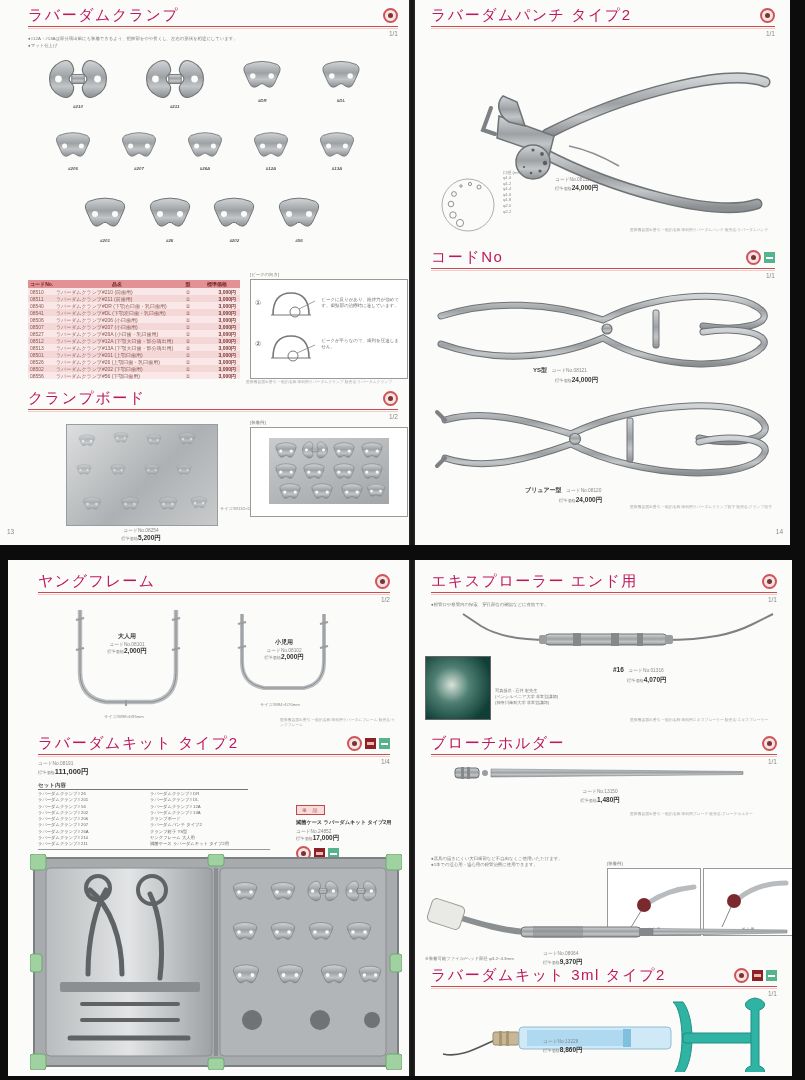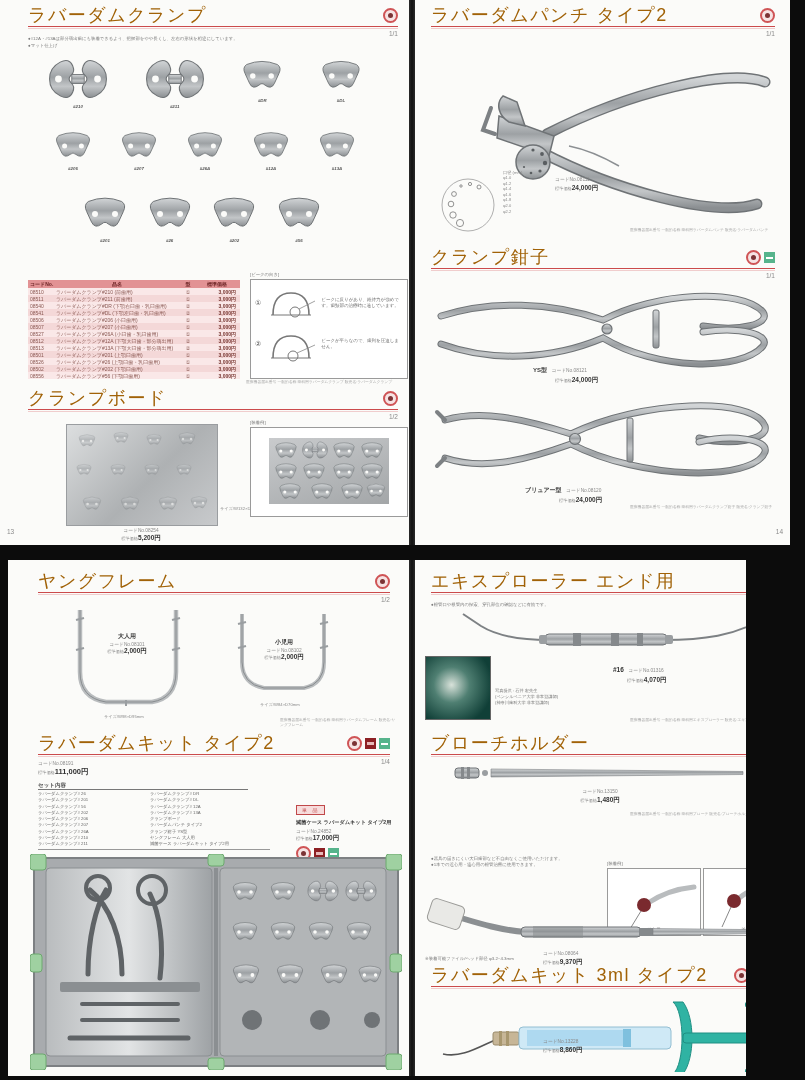--- a/index.html
+++ b/index.html
@@ -4,21 +4,21 @@
 <style>
   html,body{margin:0;padding:0;background:#0c0c0c;}
   #stage{position:relative;width:805px;height:1080px;background:#0c0c0c;overflow:hidden;
          font-family:"Liberation Sans","DejaVu Sans",sans-serif;color:#444;}
   .abs{position:absolute;}
   .page{position:absolute;background:#fbfbf9;overflow:hidden;}
   .fold{position:absolute;width:6px;background:linear-gradient(90deg,#2a2a2a,#111,#2a2a2a);}
   
   .sec{position:absolute;}
   .sec-head{display:flex;align-items:flex-start;justify-content:space-between;}
-  .sec-title{font-size:18px;color:#a16207;letter-spacing:1.5px;line-height:14px;white-space:nowrap;}
+  .sec-title{font-size:15px;color:#be185d;letter-spacing:1.5px;line-height:14px;white-space:nowrap;}
   .sec-rule{margin-top:3px;border-top:1px solid #cb4a4c;border-bottom:1px solid #f0cdcd;height:1px;}
   .marker{position:absolute;right:0;font-size:6.5px;color:#8a8a8a;}
   .iconrow{display:flex;gap:3px;align-items:center;}
   .ic-circle{width:11px;height:11px;border:2px solid #cf5456;border-radius:50%;background:#f6e3e3;position:relative;}
   .ic-circle::after{content:"";position:absolute;left:3px;top:3px;width:5px;height:5px;border-radius:50%;background:#7c3335;}
   .ic-darkred{width:11px;height:11px;background:#8d2024;position:relative;}
   .ic-darkred::after{content:"";position:absolute;left:2px;top:4px;width:7px;height:3px;background:#e7b9b9;}
   .ic-green{width:11px;height:11px;background:#56b48c;position:relative;}
   .ic-green::after{content:"";position:absolute;left:2px;top:5px;width:7px;height:2px;background:#ffffff;}
   .note{font-size:4.4px;color:#7a7a7a;line-height:6px;}
@@ -446,21 +446,21 @@
     </div>
 
     <div class="abs codetxt" style="left:140px;top:176px;">コードNo.08111</div>
     <div class="abs pricetxt" style="left:140px;top:184px;">
       <span>標準価格</span><b>24,000円</b>
     </div>
     <div class="abs footnote" style="left:215px;top:228px;width:150px;">医療機器届出番号 一般的名称:歯科用ラバーダムパンチ 販売名:ラバーダムパンチ</div>
 
     <div class="sec" style="left:16px;top:250px;width:344px;">
       <div class="sec-head">
-        <span class="sec-title">クランプ鉗子</span>
+        <span class="sec-title">コードNo</span>
         <span class="iconrow">
           <span class="ic-circle"></span>
           <span class="ic-green"></span>
         </span>
       </div>
       <div class="sec-rule"></div>
       <span class="marker" style="top:22px;">1/1</span>
     </div>
 
     <svg class="abs" style="left:16px;top:280px;" width="344" height="96">
@@ -651,21 +651,21 @@
         <circle cx="222" cy="166" r="10" fill="#6f7376"></circle>
           <circle cx="290" cy="166" r="10" fill="#6f7376"></circle>
           <circle cx="342" cy="166" r="8" fill="#6f7376"></circle>
       </g>
       <rect x="184" y="14" width="4" height="188" fill="#8b8f92"></rect>
     </svg>
   </div>
 
   <div class="fold" style="left:409px;top:560px;height:516px;"></div>
 
-  <div class="page" style="left:415px;top:560px;width:331px;height:516px;">
+  <div class="page" style="left:415px;top:560px;width:377px;height:516px;">
 
     <div class="sec" style="left:16px;top:14px;width:346px;">
       <div class="sec-head">
         <span class="sec-title">エキスプローラー エンド用</span>
         <span class="iconrow">
             <span class="ic-circle"></span>
           </span>
       </div>
       <div class="sec-rule"></div>
       <span class="marker" style="top:22px;">1/1</span>

